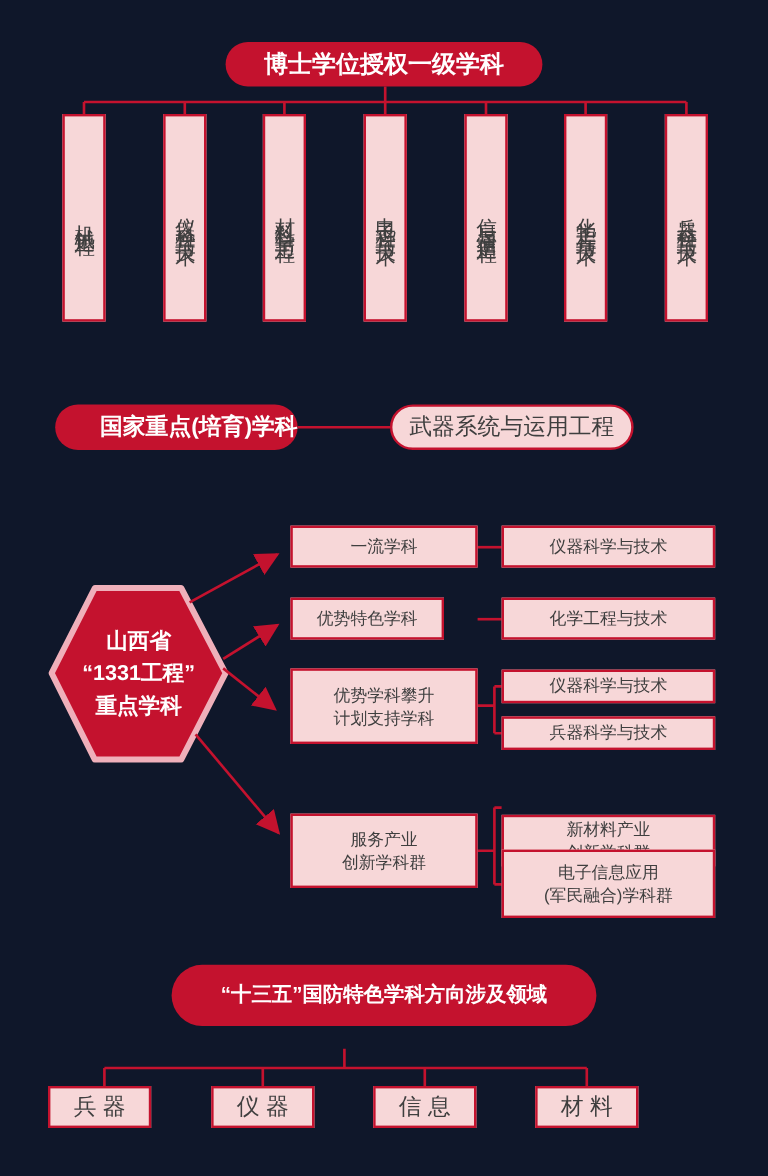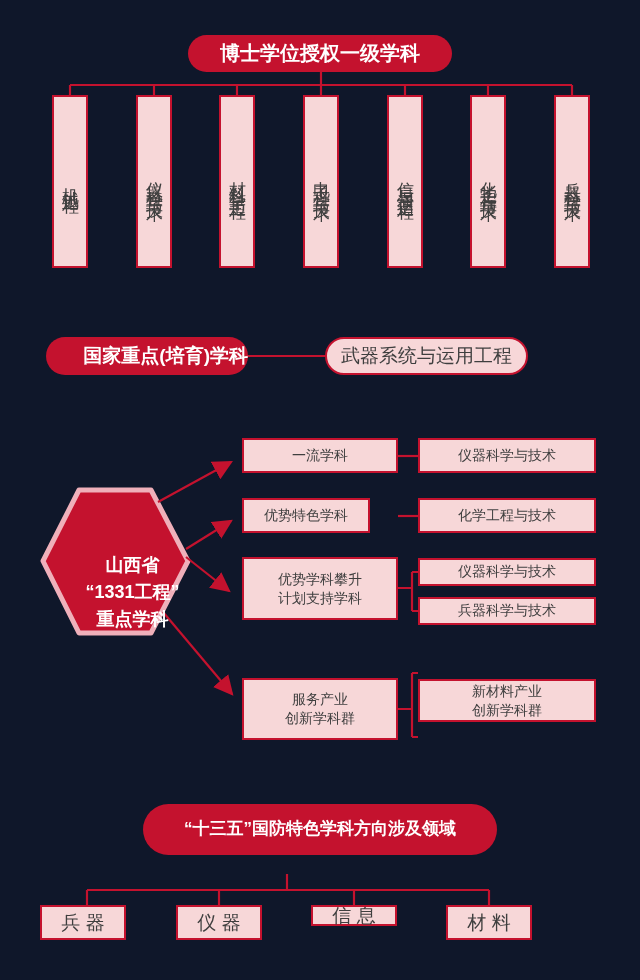--- a/index.html
+++ b/index.html
@@ -89,21 +89,21 @@
       <span>兵器科学与技术</span>
     </div>
 
   <div class="abs flexc pill" style="left:46px;top:337px;width:202px;height:38px;font-size:19px;justify-content:flex-end;">
     <span>国家重点(培育)学科</span>
   </div>
   <div class="abs flexc stadium" style="left:325px;top:337px;width:203px;height:38px;">
     <span>武器系统与运用工程</span>
   </div>
 
-  <div class="abs flexc hexlabel" style="left:60px;top:490px;width:145px;height:143px;justify-content:flex-end;">
+  <div class="abs flexc hexlabel" style="left:43px;top:490px;width:145px;height:143px;">
     <span>山西省</span>
     <span>“1331工程”</span>
     <span>重点学科</span>
   </div>
 
   <div class="abs flexc box" style="left:242px;top:438px;width:156px;height:35px;">
     <span>一流学科</span>
   </div>
   <div class="abs flexc box" style="left:418px;top:438px;width:178px;height:35px;">
     <span>仪器科学与技术</span>
@@ -128,31 +128,35 @@
   </div>
 
   <div class="abs flexc box" style="left:242px;top:678px;width:156px;height:62px;">
     <span>服务产业
 创新学科群</span>
   </div>
   <div class="abs flexc box" style="left:418px;top:679px;width:178px;height:43px;">
     <span>新材料产业
 创新学科群</span>
   </div>
+  <div class="abs flexc box" style="left:418px;top:708px;width:178px;height:57px;">
+    <span>电子信息应用
+(军民融合)学科群</span>
+  </div>
 
   <div class="abs flexc pill" style="left:143px;top:804px;width:354px;height:51px;flex-direction:column;line-height:1.3;">
     <span style="font-size:17px;">“十三五”国防特色学科方向涉及领域</span>
   </div>
 
   <div class="abs flexc box" style="left:40px;top:905px;width:86px;height:35px;font-size:19px;">
     <span>兵 器</span>
   </div>
   <div class="abs flexc box" style="left:176px;top:905px;width:86px;height:35px;font-size:19px;text-align:right;">
     <span>仪 器</span>
   </div>
-  <div class="abs flexc box" style="left:311px;top:905px;width:86px;height:21px;font-size:19px;">
+  <div class="abs flexc box" style="left:311px;top:905px;width:86px;height:35px;font-size:19px;">
     <span>信 息</span>
   </div>
   <div class="abs flexc box" style="left:446px;top:905px;width:86px;height:35px;font-size:19px;text-align:right;">
     <span>材 料</span>
   </div>
 
 </div>
 
 </body></html>

